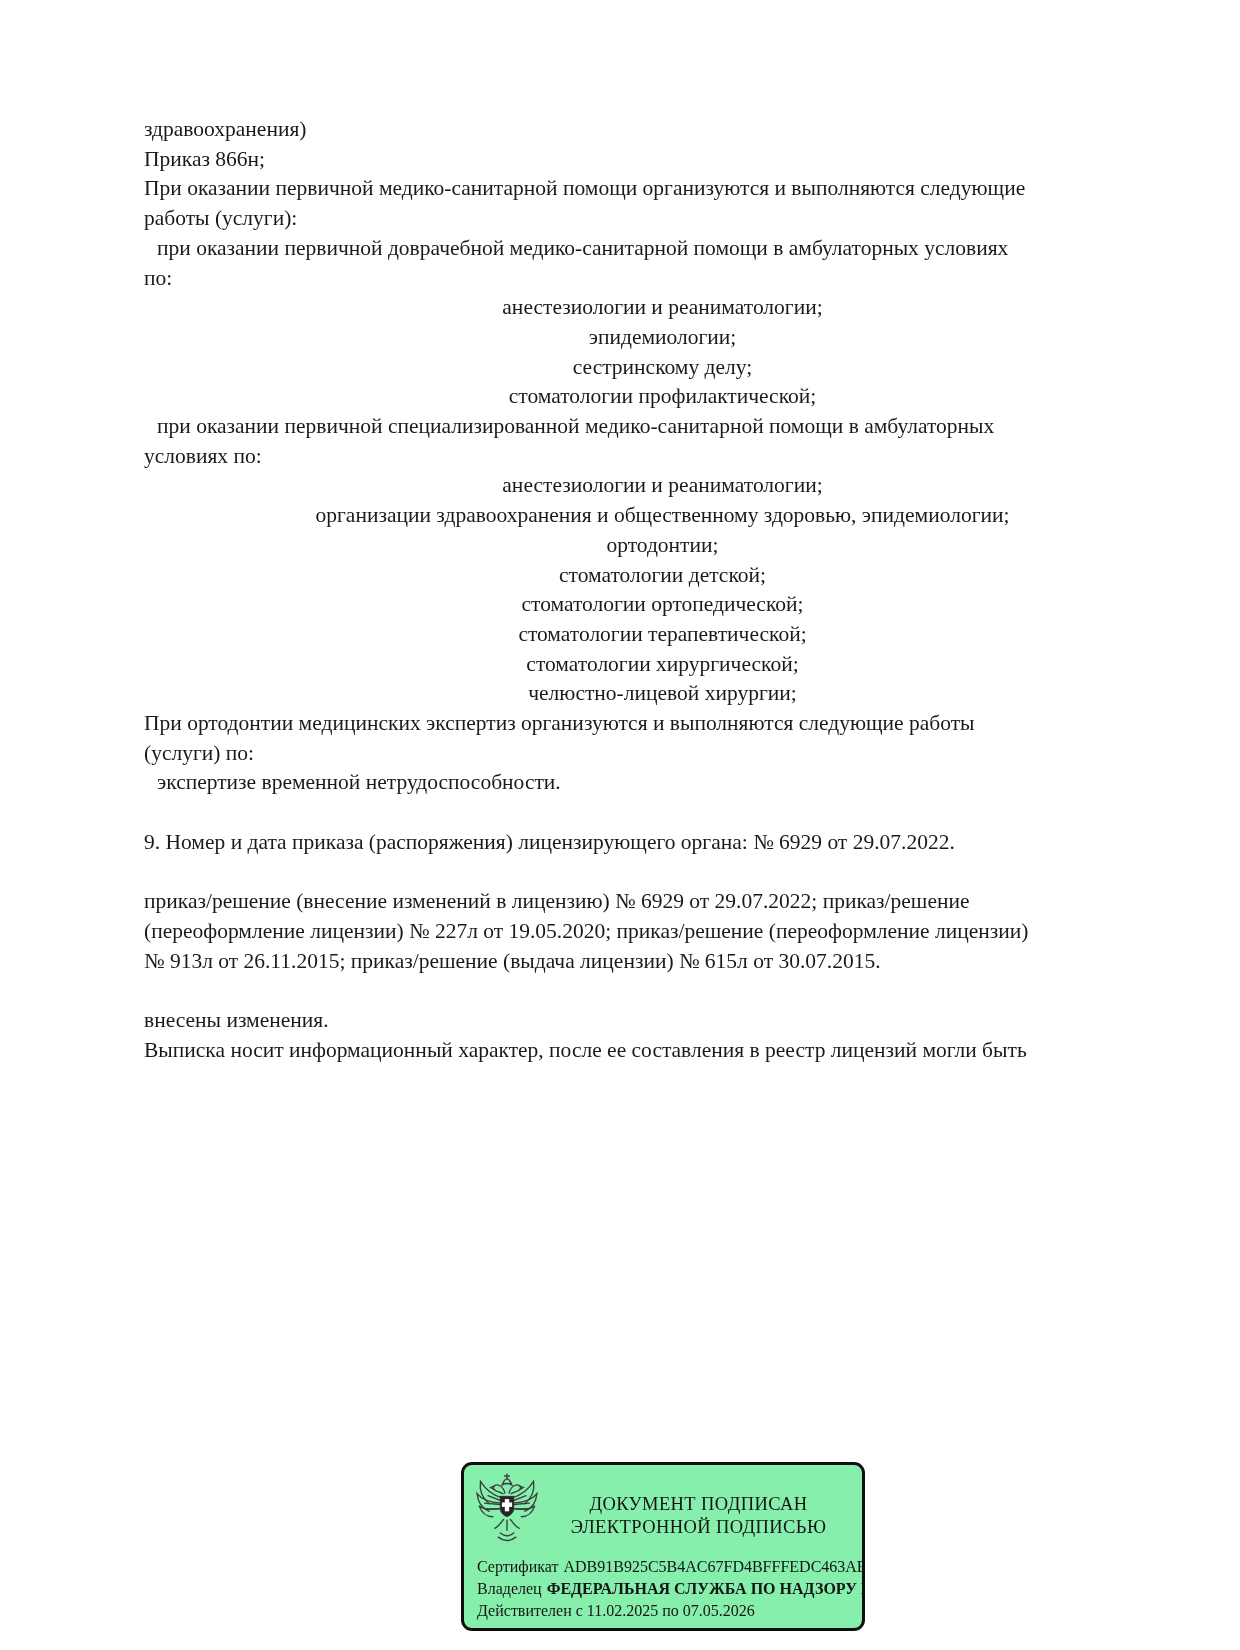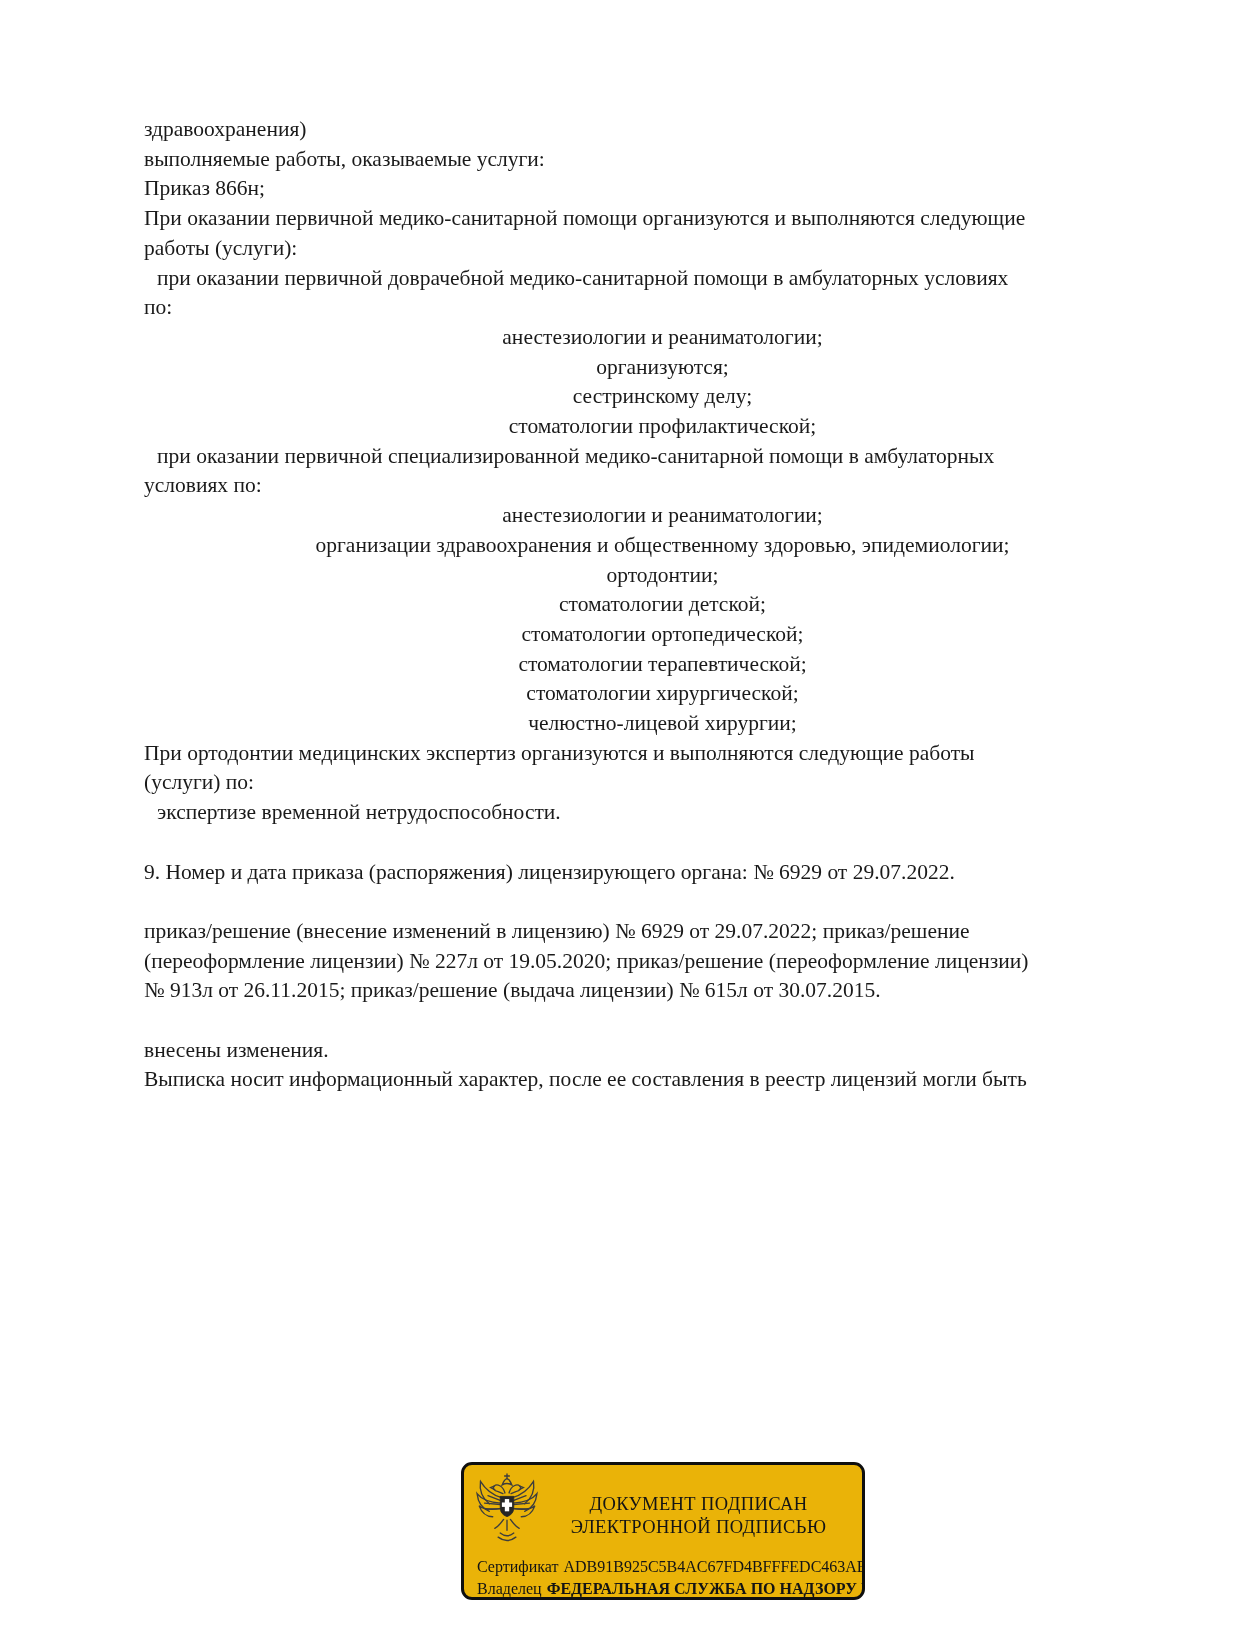--- a/index.html
+++ b/index.html
@@ -24,25 +24,25 @@
   .section + .section { margin-top: 29.7px; }
   .line { white-space: nowrap; }
   .line.i1 { padding-left: 13px; }
   .line.i2 { padding-left: 27px; text-align: center; }
 
   .sig-box {
     position: absolute;
     left: 461px;
     top: 1462px;
     width: 404px;
-    height: 138px;
+    height: 169px;
     border: 3px solid #0f0f0f;
     border-radius: 11px;
     box-sizing: border-box;
-    background: #eab308;
+    background: #86efac;
     overflow: hidden;
     color: #141414;
   }
   .sig-top {
     display: flex;
     align-items: center;
     height: 86px;
     padding: 4px 6px 0 9px;
   }
   .sig-emblem { flex: none; width: 68px; height: 78px; }
@@ -66,28 +66,27 @@
   .owner-value { font-weight: bold; }
 </style>
 </head>
 <body>
 
 <div class="page">
 
   <div class="doc-text" id="doc-body">
       <div class="section">
         <div class="line i0">здравоохранения)</div>
-        <div class="line i0">выполняемые работы, оказываемые услуги:</div>
         <div class="line i0">Приказ 866н;</div>
         <div class="line i0">При оказании первичной медико-санитарной помощи организуются и выполняются следующие</div>
         <div class="line i0">работы (услуги):</div>
         <div class="line i1">при оказании первичной доврачебной медико-санитарной помощи в амбулаторных условиях</div>
         <div class="line i0">по:</div>
         <div class="line i2">анестезиологии и реаниматологии;</div>
-        <div class="line i2">организуются;</div>
+        <div class="line i2">эпидемиологии;</div>
         <div class="line i2">сестринскому делу;</div>
         <div class="line i2">стоматологии профилактической;</div>
         <div class="line i1">при оказании первичной специализированной медико-санитарной помощи в амбулаторных</div>
         <div class="line i0">условиях по:</div>
         <div class="line i2">анестезиологии и реаниматологии;</div>
         <div class="line i2">организации здравоохранения и общественному здоровью, эпидемиологии;</div>
         <div class="line i2">ортодонтии;</div>
         <div class="line i2">стоматологии детской;</div>
         <div class="line i2">стоматологии ортопедической;</div>
         <div class="line i2">стоматологии терапевтической;</div>

